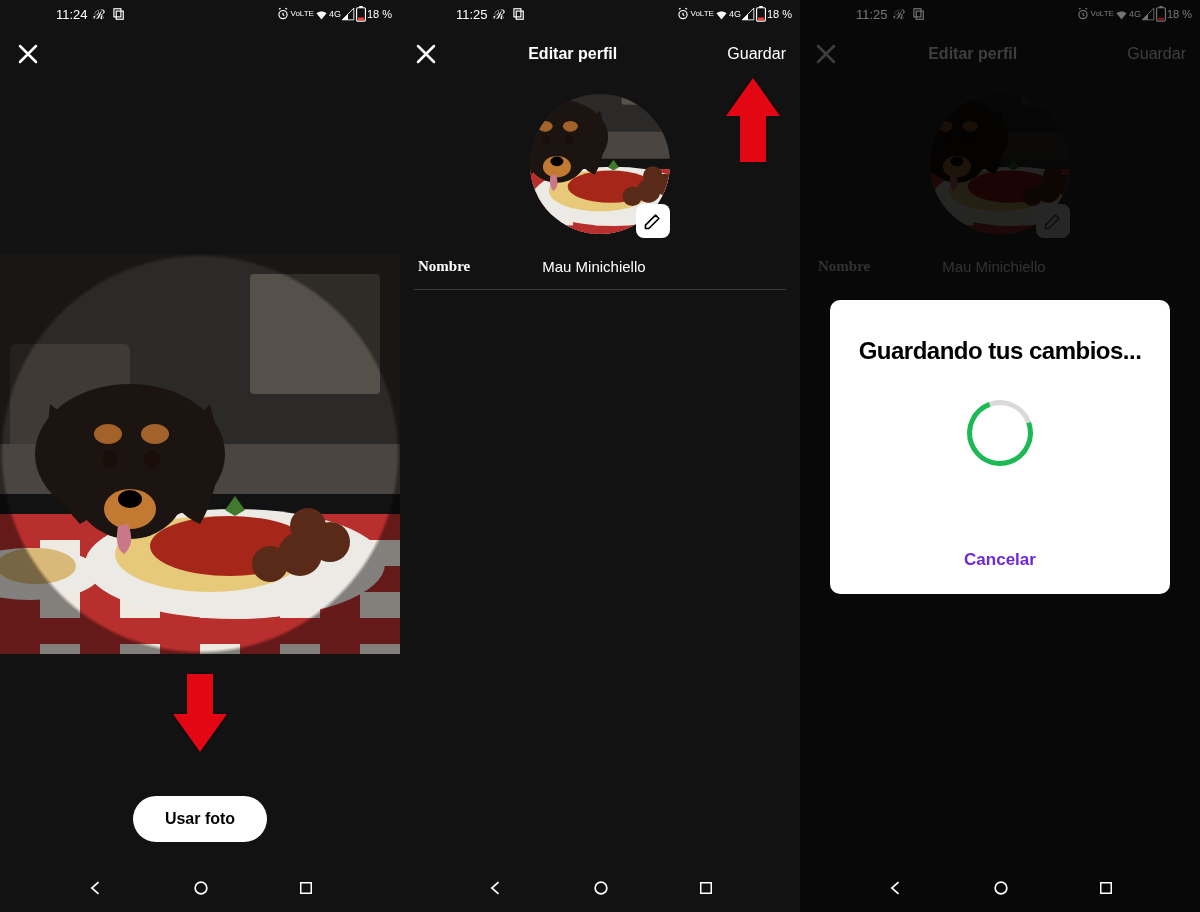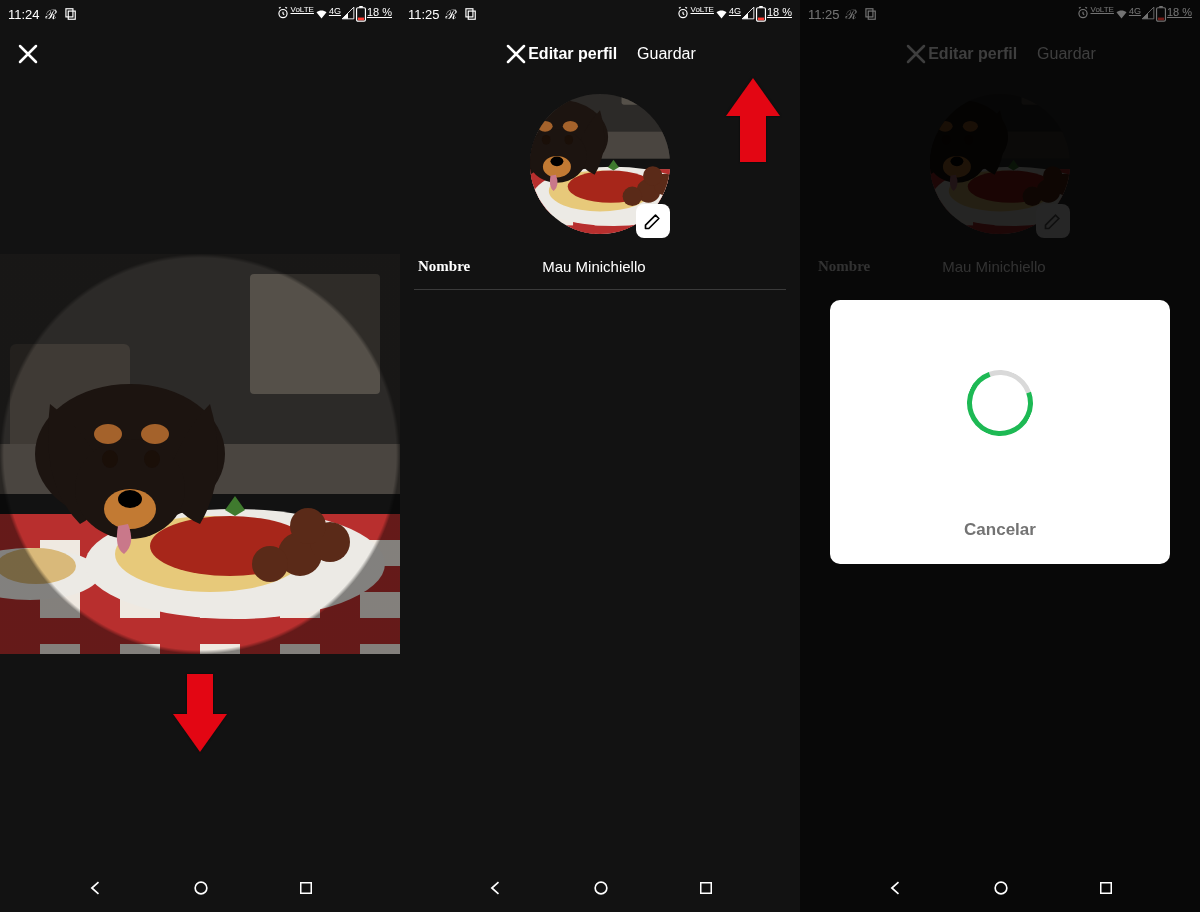--- a/index.html
+++ b/index.html
@@ -1,42 +1,42 @@
 <!DOCTYPE html>
 <html><head>
 <meta charset="utf-8">
 <style>
   * { margin: 0; padding: 0; box-sizing: border-box; font-family: -apple-system, BlinkMacSystemFont, "Segoe UI", Helvetica, Arial, sans-serif; }
   body { width: 1200px; height: 912px; display: flex; background: #000; overflow: hidden; }
   .screen { width: 400px; height: 912px; background: #121212; position: relative; overflow: hidden; display: flex; flex-direction: column; }
   .screen:nth-child(1){ background:#1c1c1c; }
 
   
-  .status-bar { height: 28px; display: flex; justify-content: space-between; align-items: center; padding: 0 8px; color: #fff; font-size: 13px; font-weight: 500; }
+  .status-bar { height: 28px; display: flex; justify-content: space-between; align-items: center; padding: 0 8px; color: #fff; font-size: 13px; font-weight: 500; margin-left: 48px; }
   .status-left { display:flex; align-items:center; gap:6px; }
-  .status-right { display:flex; align-items:flex-start; gap:0; font-size:11px;text-decoration:underline; }
+  .status-right { display:flex; align-items:center; gap:0; font-size:11px; }
   .sb-ico { display:inline-flex; align-items:center; justify-content:center; }
 
   
   .nav-bar { position:absolute; bottom:0; left:0; right:0; height:48px; display:flex; justify-content:space-evenly; align-items:center; }
   .nav-bar svg { fill:#fff; }
 
   
   .s1-top { padding:14px 16px; }
   .close-x { width:24px; height:24px; }
   .s1-image-wrap { width:400px; height:400px; position:relative; margin-top:170px; overflow:hidden; }
   .dog-img { width:100%; height:100%; }
   .circle-mask { position:absolute; inset:0; pointer-events:none; }
   .circle-mask::before { content:""; position:absolute; inset:0; background: radial-gradient(circle at center, transparent 0, transparent 196px, rgba(0,0,0,0.45) 200px); }
   .s1-bottom { position:absolute; bottom:70px; left:0; right:0; display:flex; justify-content:center; }
   .arrow-down-1 { position:absolute; bottom:160px; left:50%; transform:translateX(-50%); }
   .use-photo-btn { background:#fff; color:#000; font-weight:700; font-size:16px; border:none; border-radius:999px; padding:14px 32px; }
 
   
-  .edit-header { display:flex; align-items:center; justify-content:center; padding:14px 14px 10px; }
+  .edit-header { display:flex; align-items:center; justify-content:space-between; padding:14px 14px 10px; }
   .edit-title { color:#fff; font-weight:700; font-size:16px; }
   .save-link { color:#fff; font-weight:400; font-size:16px;margin-left:20px; }
   .dim .edit-title, .dim .save-link { color:#8a8a8a; }
   .dim .close-x path { stroke:#8a8a8a; }
 
   .avatar-wrap { display:flex; justify-content:center; margin-top:18px; position:relative; }
   .avatar { width:140px; height:140px; border-radius:50%; overflow:hidden; }
   .edit-badge { position:absolute; width:34px; height:34px; background:#fff; border-radius:8px; display:flex; align-items:center; justify-content:center; bottom:-4px; left:calc(50% + 36px); }
   .dim .edit-badge { background:#555; }
   .dim .avatar { filter: brightness(0.35); }
@@ -48,21 +48,21 @@
   .name-underline { height:1px; background:#3a3a3a; margin:0 14px; }
 
   .arrow-up { position:absolute; top:78px; right:20px; }
 
   
   .overlay { position:absolute; inset:0; background:rgba(0,0,0,0.55); display:flex; align-items:flex-start; justify-content:center; padding-top:300px; }
   .modal { width:340px; background:#fff; border-radius:10px; padding:36px 20px 24px; text-align:center; display:flex; flex-direction:column; align-items:center; }
   .modal-title { font-size:24px; font-weight:800; color:#000; line-height:1.25; letter-spacing:-0.5px; }
   .spinner-wrap { margin:34px 0 30px; }
   .spinner { width:66px; height:66px; border-radius:50%; border:5px solid #1db954; border-top-color:#d9d9d9; transform:rotate(25deg); }
-  .modal-cancel { font-size:17px; font-weight:600; color:#737373; margin-top:54px; }
+  .modal-cancel { font-size:17px; font-weight:600; color:#6d28d9; margin-top:54px; }
 
   
   .red-arrow { filter: drop-shadow(0 0 1px rgba(0,0,0,0.5)); }
   .tablecloth-red { fill:#b82f2e; }
   .tablecloth-white { fill:#efe9e1; }
   .plate { fill:#eceae5; }
   .spaghetti { fill:#e7c97a; }
   .sauce { fill:#a7261a; }
   .meatball { fill:#5a2a18; }
   .basil { fill:#3f7a2e; }
@@ -195,20 +195,23 @@
     <svg class="dog-img" viewBox="0 0 400 400" preserveAspectRatio="xMidYMid slice">
         <use href="#dog-scene"></use>
       </svg>
     <div class="circle-mask"></div>
   </div>
 
   <svg class="red-arrow arrow-down-1" width="54" height="78">
       <use href="#arrow-down"></use>
     </svg>
 
+  <div class="s1-bottom">
+    <button class="use-photo-btn">Usar foto</button>
+  </div>
 
   <div class="nav-bar">
     <svg width="20" height="20" viewBox="0 0 24 24">
         <path d="M15 5 L7 12 L15 19" fill="none" stroke="#fff" stroke-width="2"></path>
       </svg>
     <svg width="20" height="20" viewBox="0 0 24 24">
         <circle cx="12" cy="12" r="7" fill="none" stroke="#fff" stroke-width="2"></circle>
       </svg>
     <svg width="18" height="18" viewBox="0 0 24 24">
         <rect x="5" y="5" width="14" height="14" fill="none" stroke="#fff" stroke-width="2"></rect>
@@ -367,20 +370,21 @@
     </div>
   </div>
 
   <div class="name-row">
     <span class="name-label">Nombre</span>
     <span class="name-value">Mau Minichiello</span>
   </div>
 
   <div class="overlay">
     <div class="modal">
+      <div class="modal-title">Guardando tus cambios...</div>
       <div class="spinner-wrap">
           <div class="spinner"></div>
         </div>
       <div class="modal-cancel">Cancelar</div>
     </div>
   </div>
 
   <div class="nav-bar">
     <svg width="20" height="20" viewBox="0 0 24 24">
         <path d="M15 5 L7 12 L15 19" fill="none" stroke="#fff" stroke-width="2"></path>

